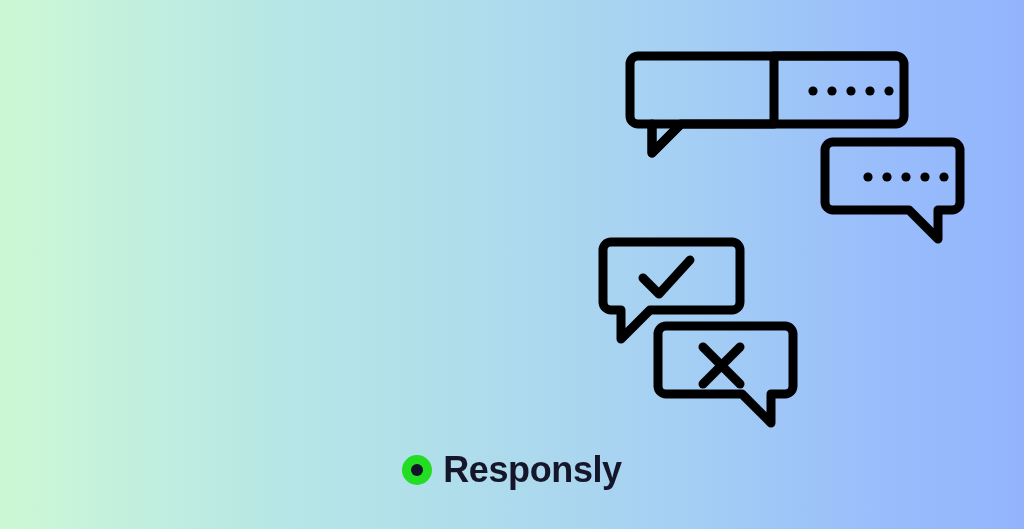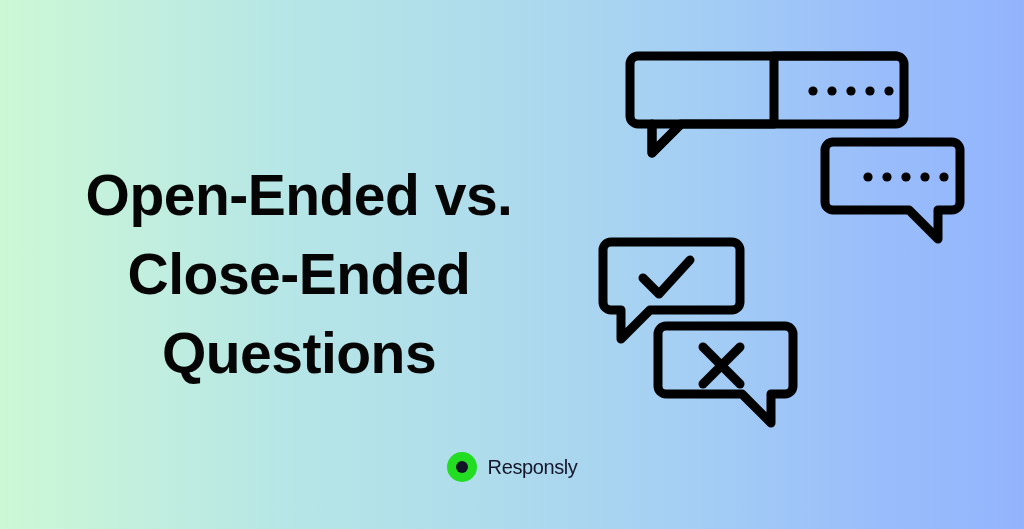--- a/index.html
+++ b/index.html
@@ -64,46 +64,41 @@
     flex: 0 0 auto;
   }
   #logo-mark .pupil {
     width: 12px;
     height: 12px;
     border-radius: 50%;
     background: #141428;
   }
   #logo-text {
     color: #16162b;
-    font-size: 20px;
-    font-weight: 400;
+    font-size: 36px;
+    font-weight: 700;
     letter-spacing: -0.4px;
     line-height: 1;
   }
 
   
   .bubble-art {
     position: absolute;
     left: 560px;
     top: 20px;
     width: 440px;
     height: 430px;
   }
   .bubble-art svg { display: block; width: 100%; height: 100%; }
 </style>
 </head>
 <body>
 
 <div id="banner">
 
-  <h1 id="headline">
-    <span class="ln">Open-Ended vs.</span>
-    <span class="ln">Close-Ended</span>
-    <span class="ln">Questions</span>
-  </h1>
 
   <div class="bubble-art">
     <svg viewBox="0 0 440 430" xmlns="http://www.w3.org/2000/svg" aria-hidden="true">
       <g fill="none" stroke="#000000" stroke-width="9" stroke-linecap="round" stroke-linejoin="round">
 
         <g>
           <path d="M214,36 H336 a8,8 0 0 1 8,8 V96 a8,8 0 0 1 -8,8 H121 L92,133 V104 H214 a8,8 0 0 1 0,0 Z"></path>
           <path d="M214,36 H218 M214,104 H121 L92,133 V104 H78 a8,8 0 0 1 -8,-8 V44 a8,8 0 0 1 8,-8 H336"></path>
         </g>
 

